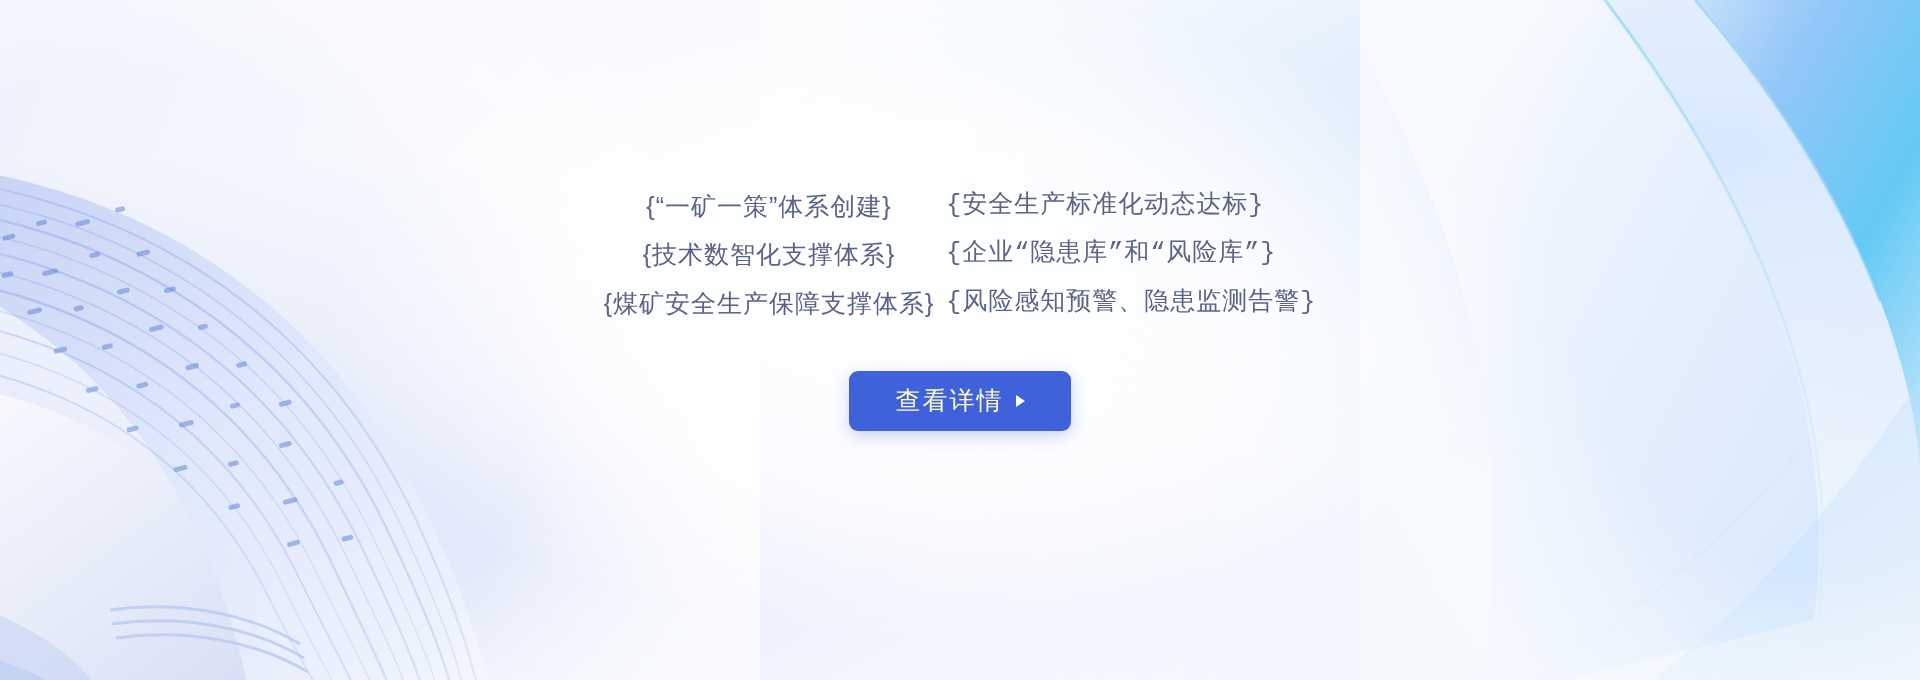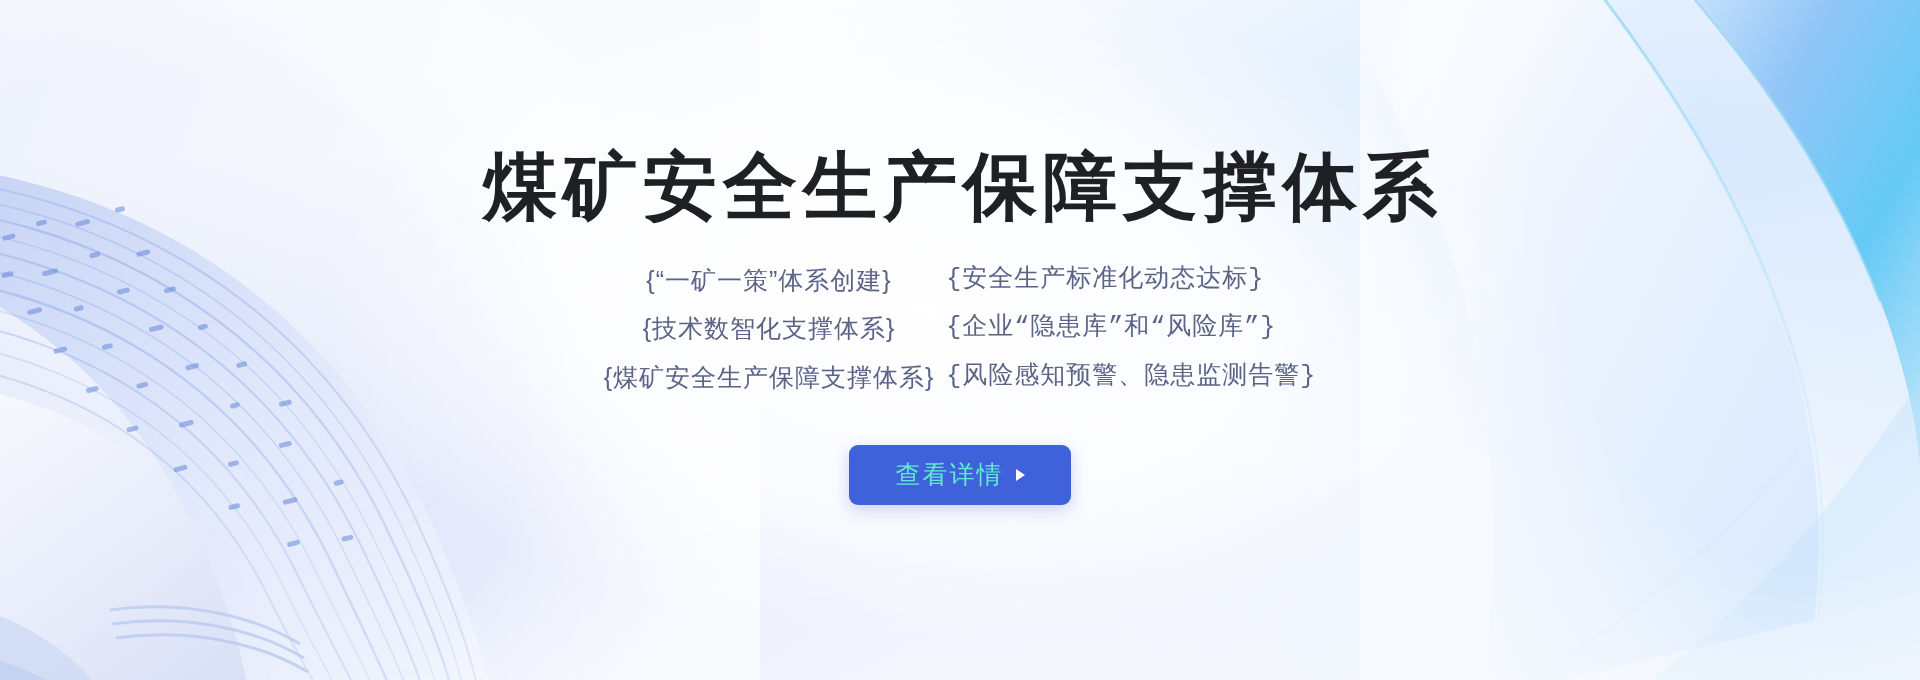--- a/index.html
+++ b/index.html
@@ -71,21 +71,21 @@
     margin-top:50px;
     display:inline-flex; align-items:center; justify-content:center;
     gap:12px;
     width:222px; height:60px;
     background:#3f62da;
     border:none; border-radius:9px;
     cursor:pointer;
     box-shadow:0 5px 16px rgba(63,98,218,.26);
   }
   .cta-label{
-    color:#5eead4;
+    color:#fef9c3;
     font-size:25px;
     letter-spacing:2px;
     font-weight:400;
   }
   .cta-arrow{
     width:0;height:0;
     border-left:9px solid #ffffff;
     border-top:6px solid transparent;
     border-bottom:6px solid transparent;
     display:block;
@@ -251,21 +251,20 @@
 
         <rect x="0" y="0" width="560" height="680" fill="url(#ribFade)"></rect>
       </g>
     </svg>
   </div>
 
   <div class="veil"></div>
 
   <div class="content">
 
-    <h1 class="title">煤矿安全生产保障支撑体系</h1>
 
     <div class="sub-grid">
       <div class="sub-col col-left">
         <div class="sub-item">{“一矿一策”体系创建}</div>
         <div class="sub-item">{技术数智化支撑体系}</div>
         <div class="sub-item">{煤矿安全生产保障支撑体系}</div>
       </div>
       <div class="sub-col col-right">
         <div class="sub-item">{安全生产标准化动态达标}</div>
         <div class="sub-item">{企业“隐患库”和“风险库”}</div>

